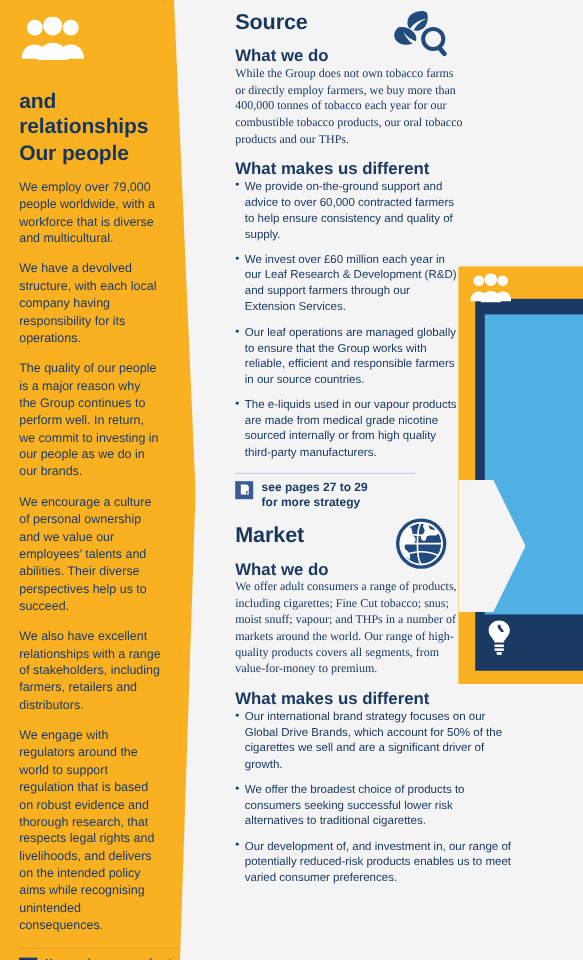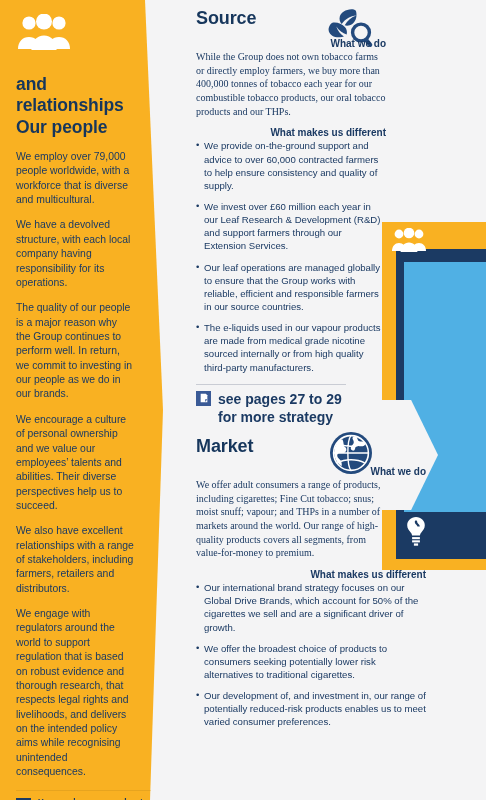--- a/index.html
+++ b/index.html
@@ -79,21 +79,21 @@
   
   .section { position: absolute; color: #1b3a63; }
   .sec-source { left: 196px; top: 8px; width: 190px; }
   .sec-market { left: 196px; top: 436px; width: 230px; }
 
   .sec-title {
     font-size: 18px; font-weight: bold; color: #16365c;
     margin-bottom: 9px; letter-spacing: -0.1px;
   }
   .sub-head {
-    font-size: 10px; font-weight: bold; color: #1b3a63; margin-bottom: 1px; text-align: right;
+    font-size: 14px; font-weight: bold; color: #1b3a63; margin-bottom: 1px;
   }
   .body-text { font-size: 10px; line-height: 1.37; color: #1b3a63; font-family: Liberation Serif, serif; }
   .gap { height: 9px; }
 
   ul.bullets { list-style: none; }
   ul.bullets li {
     font-size: 9.6px; line-height: 1.37; color: #1b3a63;
     position: relative; padding-left: 8px; margin-bottom: 8px;
   }
   ul.bullets li:before {
@@ -104,21 +104,21 @@
     display: flex; gap: 7px; align-items: flex-start;
     border-top: 1px solid #c9ccd4;
     padding-top: 5px; margin-top: 10px; width: 150px;
   }
   .ref-icon {
     flex: 0 0 auto; width: 15px; height: 15px; margin-top: 1px;
     background: #3a5a96; color: #ffffff;
     display: flex; align-items: center; justify-content: center;
   }
   .ref-icon svg { width: 10px; height: 10px; }
-  .ref-text { font-size: 14px; line-height: 1.32; font-weight: bold; color: #1b3a63; }
+  .ref-text { font-size: 10px; line-height: 1.32; font-weight: bold; color: #1b3a63; }
 
   .sec-icon { position: absolute; color: #234a7d; }
   .icon-leaf-search { left: 324px; top: 6px; width: 52px; height: 46px; }
   .icon-globe { left: 328px; top: 430px; width: 46px; height: 46px; }
 </style>
 </head>
 <body>
 
 <div id="page">
 
@@ -229,19 +229,19 @@
   </div>
 
   <div class="section sec-market">
     <div class="sec-title">Market</div>
     <div class="sub-head">What we do</div>
     <div class="body-text" style="width:190px">We offer adult consumers a range of products, including cigarettes; Fine Cut tobacco; snus; moist snuff; vapour; and THPs in a number of markets around the world. Our range of high-quality products covers all segments, from value-for-money to premium.</div>
     <div class="gap"></div>
     <div class="sub-head">What makes us different</div>
     <ul class="bullets">
       <li>Our international brand strategy focuses on our Global Drive Brands, which account for 50% of the cigarettes we sell and are a significant driver of growth.</li>
-      <li>We offer the broadest choice of products to consumers seeking potentially lower risk alternatives to traditional cigarettes.</li>
+      <li>We offer the broadest choice of products to consumers seeking successful lower risk alternatives to traditional cigarettes.</li>
       <li>Our development of, and investment in, our range of potentially reduced-risk products enables us to meet varied consumer preferences.</li>
     </ul>
 
   </div>
 
 </div>
 
 </body></html>

